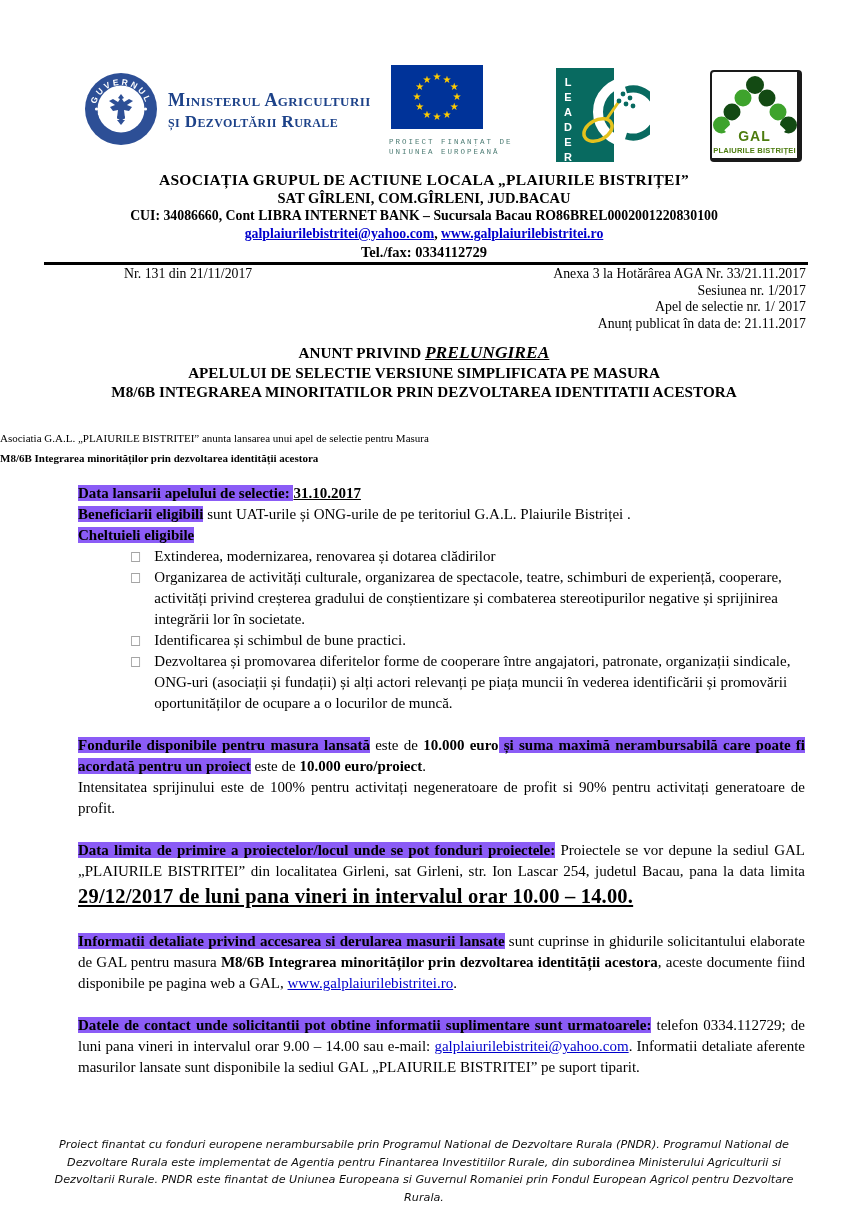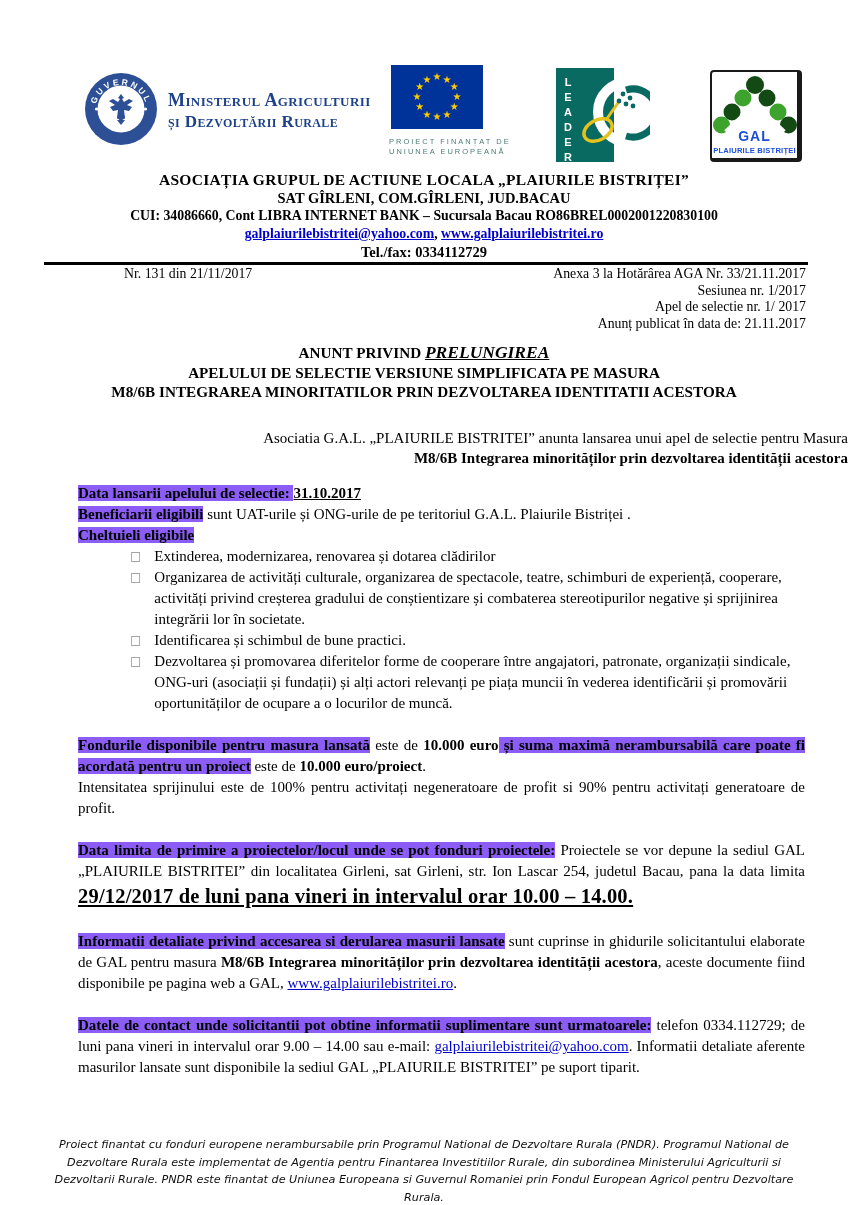--- a/index.html
+++ b/index.html
@@ -6,25 +6,25 @@
   body { background:#fff; font-family:"Liberation Serif", serif; color:#000; }
   .page { position:relative; width:848px; height:1205px; background:#fff; overflow:hidden; }
 
   
   .logo-row { position:absolute; top:60px; left:0; width:848px; height:108px; }
   .gov-block { position:absolute; left:84px; top:12px; display:flex; align-items:center; gap:10px; }
   .ministry-text { color:#1d4289; font-weight:bold; font-variant:small-caps; line-height:21px; }
   .ministry-text .l1 { font-size:18px; letter-spacing:.4px; }
   .ministry-text .l2 { font-size:17px; letter-spacing:.4px; }
   .eu-block { position:absolute; left:389px; top:5px; width:96px; text-align:center; }
-  .eu-caption { margin-top:4px; font-family:Liberation Sans, sans-serif; font-size:7.5px; letter-spacing:2px; color:#4d7c74; line-height:10px; white-space:nowrap; }
+  .eu-caption { margin-top:4px; font-family:Liberation Mono, monospace; font-size:7.5px; letter-spacing:2px; color:#4d7c74; line-height:10px; white-space:nowrap; }
   .leader-block { position:absolute; left:556px; top:8px; width:94px; height:94px; }
   .leader-vert { position:absolute; left:6px; top:8px; writing-mode:vertical-rl; text-orientation:upright; color:#fff; font-family:"Liberation Sans",sans-serif; font-weight:bold; font-size:11px; letter-spacing:3px; }
   .gal-block { position:absolute; left:710px; top:10px; width:92px; height:92px; background:#fff; border:2px solid #1a1a1a; border-right-width:5px; border-bottom-width:4px; border-radius:4px; }
-  .gal-text { position:absolute; left:0; width:100%; text-align:center; font-family:"Liberation Sans",sans-serif; font-weight:bold; color:#1d4ed8; }
+  .gal-text { position:absolute; left:0; width:100%; text-align:center; font-family:"Liberation Sans",sans-serif; font-weight:bold; color:#4d7c0f; }
   .gal-text.main { top:56px; font-size:14px; letter-spacing:1px; }
   .gal-text.sub { top:74px; font-size:7.6px; letter-spacing:.2px; }
 
   
   .org-header { position:absolute; top:170px; left:0; width:848px; text-align:center; }
   .org-l1 { font-weight:bold; font-size:15.5px; letter-spacing:.3px; line-height:19px; }
   .org-l2 { font-weight:bold; font-size:14.5px; line-height:18px; }
   .org-l3 { font-weight:bold; font-size:13.8px; line-height:18px; }
   .org-links { font-weight:bold; font-size:13.8px; line-height:18px; }
   .org-tel { font-weight:bold; font-size:14.5px; line-height:19px; }
@@ -35,21 +35,21 @@
   
   .meta { position:absolute; top:266px; left:44px; right:42px; font-size:13.8px; line-height:16.5px; }
   .meta-row1 { display:flex; justify-content:space-between; }
   .meta-row1 .left { padding-left:80px; }
   .meta-right { text-align:right; }
 
   
   .title { position:absolute; top:343px; left:0; width:848px; text-align:center; font-weight:bold; font-size:15.2px; line-height:19.5px; }
   .title .emph { font-style:italic; text-decoration:underline; font-size:17.5px;margin-top:40px; }
 
-  .intro { position:absolute; top:428px; left:0; width:848px; text-align:right; font-size:15px; line-height:20px; }
+  .intro { position:absolute; top:428px; left:0; width:848px; text-align:left; font-size:11px; line-height:20px; }
   .intro .b { font-weight:bold; }
 
   
   .content { position:absolute; top:483px; left:78px; width:727px; font-size:15px; line-height:21px; }
   .hl { background:#8b5cf6; }
   .b { font-weight:bold; }
   .u { text-decoration:underline; }
   .just { text-align:justify; }
   .sec { margin-top:0; }
   .mt { margin-top:21px; }

